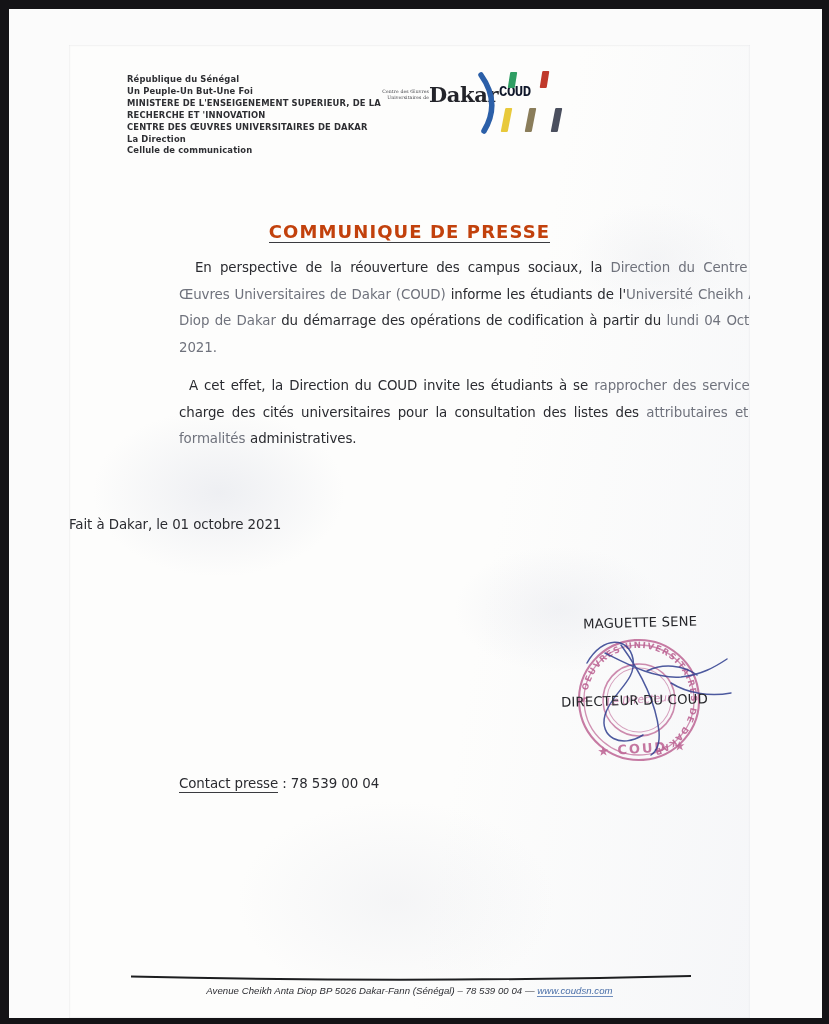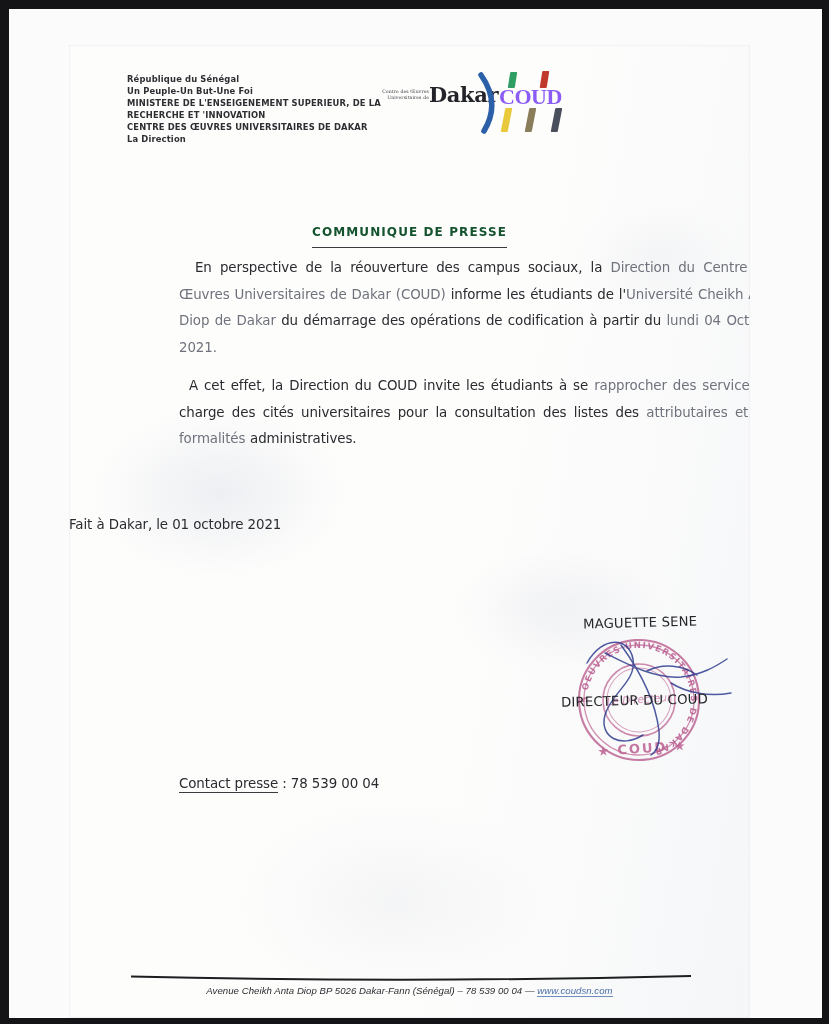--- a/index.html
+++ b/index.html
@@ -118,49 +118,49 @@
     position: absolute;
     left: 112px;
     top: 4px;
     width: 30px;
     height: 62px;
   }
   #logo-coud {
     position: absolute;
     left: 136px;
     top: 16px;
-    font-family: Liberation Serif, serif;
+    font-family: Liberation Mono, monospace;
     font-weight: 700;
-    font-size: 22px;
-    color: #8b5cf6;
+    font-size: 14px;
+    color: #0f172a;
     letter-spacing: -0.5px;
   }
   .slash {
     position: absolute;
     width: 7px;
     border-radius: 1px;
   }
 
   
   #title-wrap {
     position: absolute;
     top: 176px;
     left: 0;
     width: 100%;
     text-align: center;
   }
   #doc-title {
     display: inline-block;
     font-family: "DejaVu Sans", sans-serif;
-    font-size: 12px;
+    font-size: 18px;
     font-weight: 600;
-    color: #14532d;
+    color: #c2410c;
     letter-spacing: 1.1px;
     border-bottom: 1.4px solid #3a3b3f;
-    padding-bottom: 8px;
+    padding-bottom: 0;
   }
 
   
   #body-text {
     position: absolute;
     left: 66px;
     top: 210px;
     width: 600px;
     margin-left: 44px;
   }
@@ -287,20 +287,21 @@
     <div id="paper">
       <div id="content">
 
         <div id="letterhead">
           <div class="lh-line thin">République du Sénégal</div>
           <div class="lh-line thin">Un Peuple-Un But-Une Foi</div>
           <div class="lh-line">MINISTERE DE L'ENSEIGENEMENT SUPERIEUR, DE LA</div>
           <div class="lh-line">RECHERCHE ET 'INNOVATION</div>
           <div class="lh-line">CENTRE DES ŒUVRES UNIVERSITAIRES DE DAKAR</div>
           <div class="lh-line thin">La Direction</div>
+          <div class="lh-line thin">Cellule de communication</div>
         </div>
 
         <div id="logo">
           <div id="logo-sub">
             <div>Centre des Œuvres</div>
             <div>Universitaires de</div>
           </div>
           <div id="logo-dakar">Dakar</div>
           <svg id="logo-arc" viewBox="0 0 30 62">
             <path d="M6 3 Q26 31 9 59" fill="none" stroke="#2b5fa8" stroke-width="5.5" stroke-linecap="round"></path>

